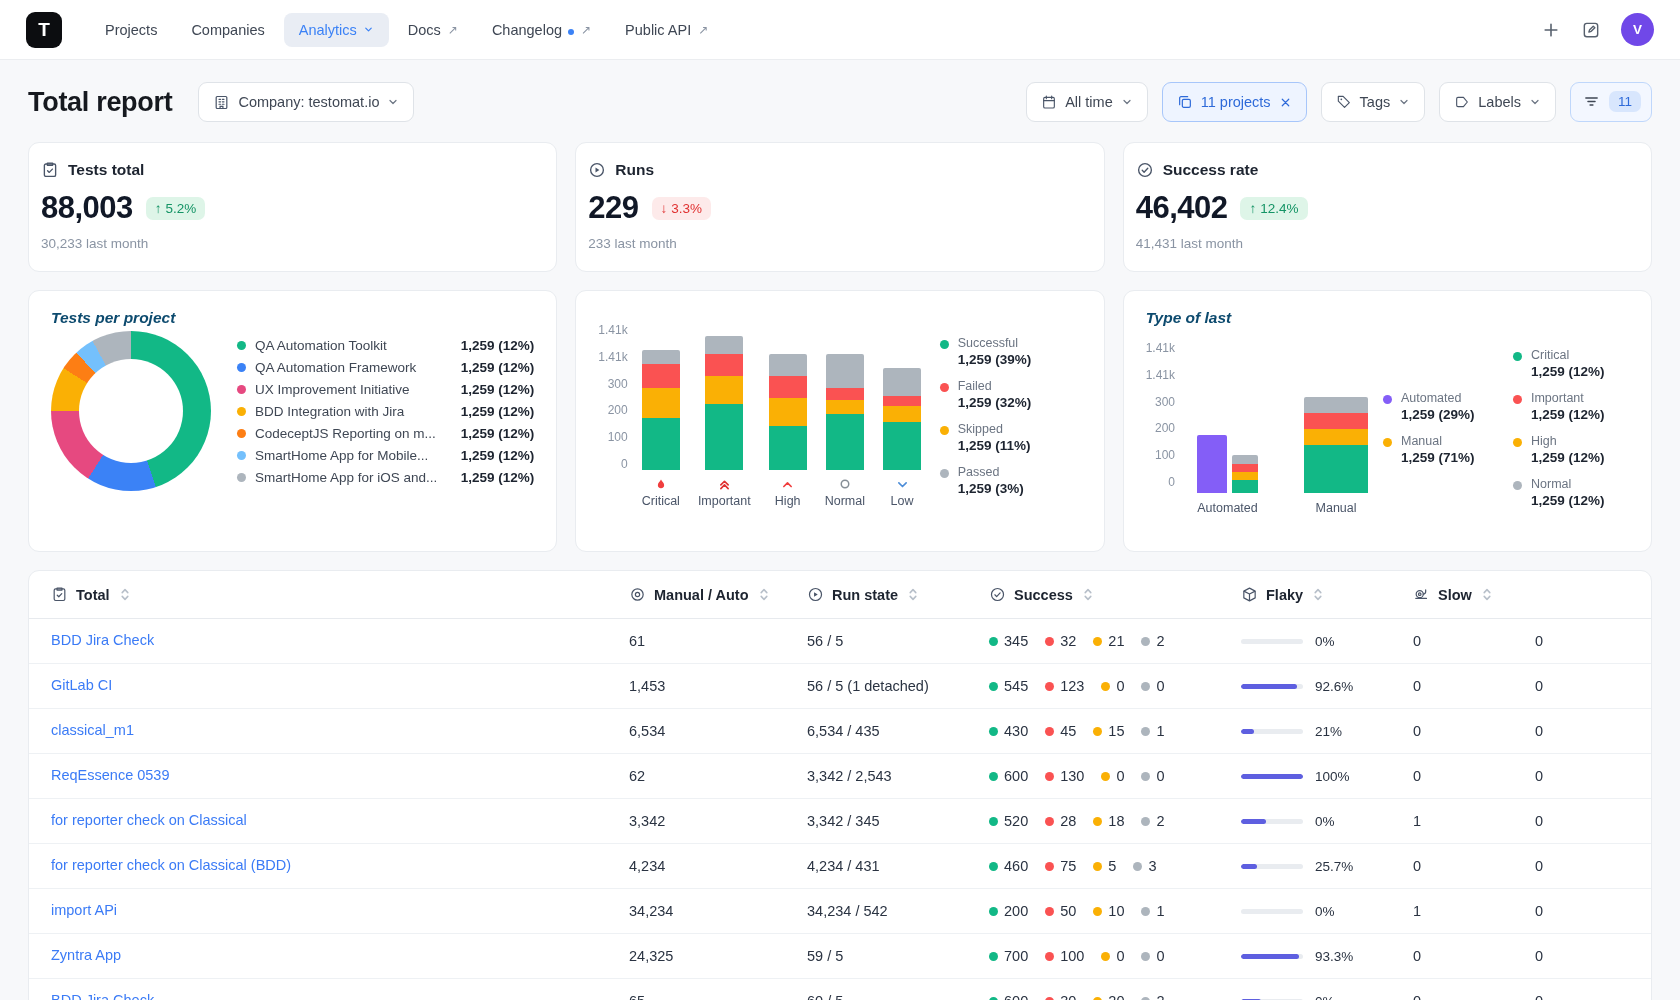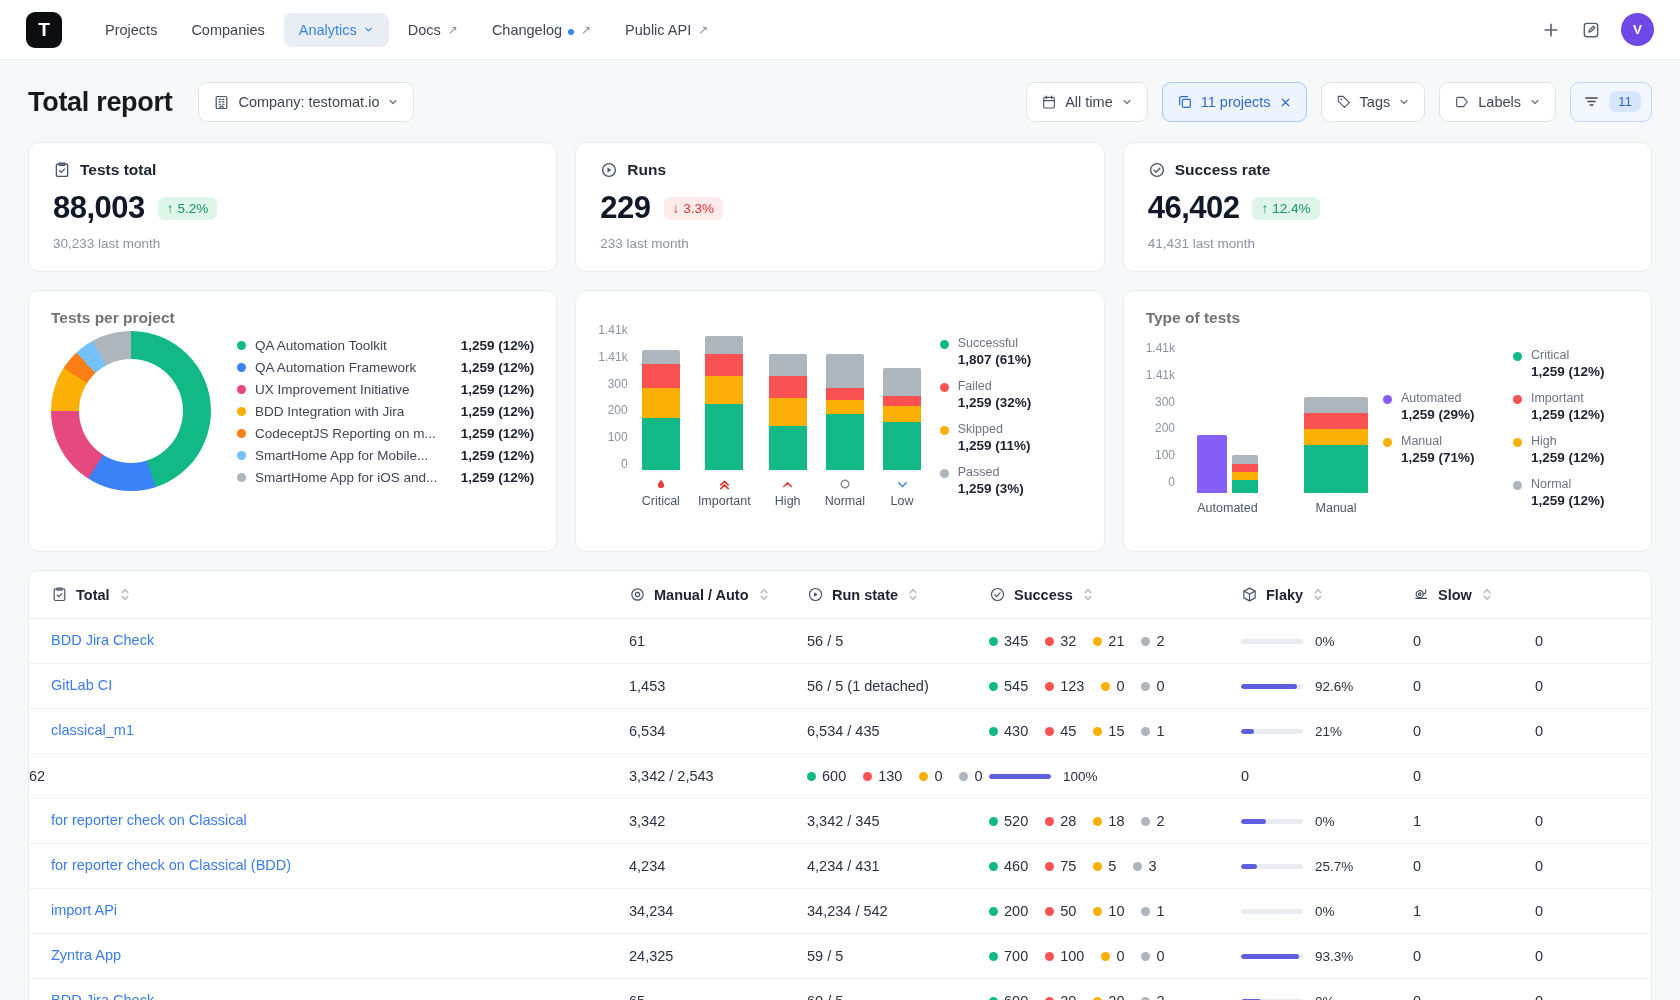--- a/index.html
+++ b/index.html
@@ -49,34 +49,34 @@
   .btn .chev { color: #6b7482; }
   .header-actions { margin-left: auto; display: flex; gap: 14px; align-items: center; }
   .btn-projects { background: #eef4ff; border-color: #a7c6fa; color: #2e6ad9; font-weight: 500; }
   .btn-projects .x-icon { color: #2e6ad9; }
   .btn-filter { background: #f3f7ff; border-color: #bfd7fb; padding: 0 10px 1px 12px; gap: 9px; color: #3f4754; }
   .filter-badge { background: #d8e6fd; color: #2e6ad9; border-radius: 7px; padding: 3px 9px; font-size: 13.5px; font-weight: 500; }
 
   
   .card { background: #fff; border: 1px solid #e9ecf0; border-radius: 11px; }
   .stats-row { display: grid; grid-template-columns: repeat(3, 1fr); gap: 18px; }
-  .stat-card { padding: 18px 24px 20px; }
+  .stat-card { padding: 18px 12px 20px; }
   .stat-head { display: flex; align-items: center; gap: 9px; font-size: 15.5px; font-weight: 600; color: #1d2430; }
   .stat-head .h-ic { color: #4a5568; }
   .stat-value-row { display: flex; align-items: center; gap: 13px; margin-top: 11px; }
   .stat-value { font-size: 31px; font-weight: 700; color: #111827; letter-spacing: -0.5px; }
   .delta { display: inline-flex; align-items: center; gap: 4px; font-size: 13.5px; border-radius: 7px; padding: 4px 9px; font-weight: 500; }
   .delta.up { background: #def5e8; color: #149465; }
   .delta.down { background: #fdeaea; color: #e03131; }
   .stat-sub { margin-top: 10px; font-size: 13.5px; color: #8a94a3; }
 
   
   .charts-row { display: grid; grid-template-columns: repeat(3, 1fr); gap: 18px; margin-top: 18px; }
   .chart-card { padding: 18px 22px; height: 262px; overflow: hidden; }
-  .chart-title { font-size: 15.5px; font-weight: 600; color: #737373; }
+  .chart-title { font-size: 15.5px; font-weight: 600; color: #0c4a6e; font-style: italic; }
   .chart-content { display: flex; margin-top: 14px; }
 
   .pie-wrap { display: flex; align-items: center; gap: 26px; width: 100%; margin-top: 4px; }
   .donut { width: 160px; height: 160px; border-radius: 50%; position: relative; flex: none; }
   .donut::after { content: ""; position: absolute; inset: 28px; border-radius: 50%; background: #fff; }
   .pie-legend { flex: 1; display: flex; flex-direction: column; gap: 7px; min-width: 0; }
   .pl-row { display: flex; align-items: center; gap: 9px; font-size: 13.5px; }
   .dot { width: 9px; height: 9px; border-radius: 50%; flex: none; }
   .pl-label { flex: 1; color: #3f4754; white-space: nowrap; overflow: hidden; }
   .pl-value { color: #1d2430; font-weight: 600; white-space: nowrap; }
@@ -427,21 +427,21 @@
                 </div>
                 <div class="cat-label">Low</div>
               </div>
             </div>
         </div>
         <div class="bar-legend rr-legend">
             <div class="lg-row">
               <div class="dot" style="background: rgb(18, 184, 134);"></div>
               <div class="lg-txt">
                 <div class="lg-label">Successful</div>
-                <div class="lg-value">1,807 (61%)</div>
+                <div class="lg-value">1,259 (39%)</div>
               </div>
             </div>
             <div class="lg-row">
               <div class="dot" style="background: rgb(250, 82, 82);"></div>
               <div class="lg-txt">
                 <div class="lg-label">Failed</div>
                 <div class="lg-value">1,259 (32%)</div>
               </div>
             </div>
             <div class="lg-row">
@@ -456,21 +456,21 @@
               <div class="lg-txt">
                 <div class="lg-label">Passed</div>
                 <div class="lg-value">1,259 (3%)</div>
               </div>
             </div>
           </div>
       </div>
     </div>
 
     <div class="card chart-card">
-      <div class="chart-title">Type of tests</div>
+      <div class="chart-title">Type of last</div>
       <div class="chart-content">
         <div class="plot tt-plot">
           <div class="y-axis">
               <div class="tick">1.41k</div>
               <div class="tick">1.41k</div>
               <div class="tick">300</div>
               <div class="tick">200</div>
               <div class="tick">100</div>
               <div class="tick">0</div>
             </div>
@@ -737,20 +737,21 @@
           <div class="cell success-cell">
             <div class="track">
               <div class="fill" style="width: 21%; background: rgb(94, 95, 224);"></div>
             </div>
             <div class="pct">21%</div>
           </div>
           <div class="cell">0</div>
           <div class="cell">0</div>
         </div>
         <div class="t-row">
+          <div class="cell"><a class="p-link" href="#">ReqEssence 0539</a></div>
           <div class="cell">62</div>
           <div class="cell">3,342 / 2,543</div>
           <div class="cell run-state">
             <div class="rs-pair">
               <div class="rs-dot" style="background: rgb(18, 184, 134);"></div>
               <div class="rs-num">600</div>
             </div>
             <div class="rs-pair">
               <div class="rs-dot" style="background: rgb(250, 82, 82);"></div>
               <div class="rs-num">130</div>

